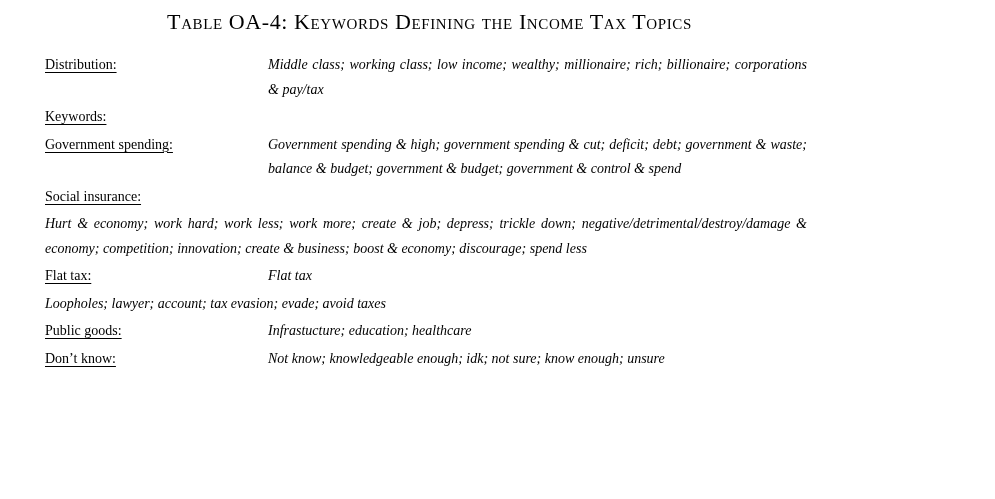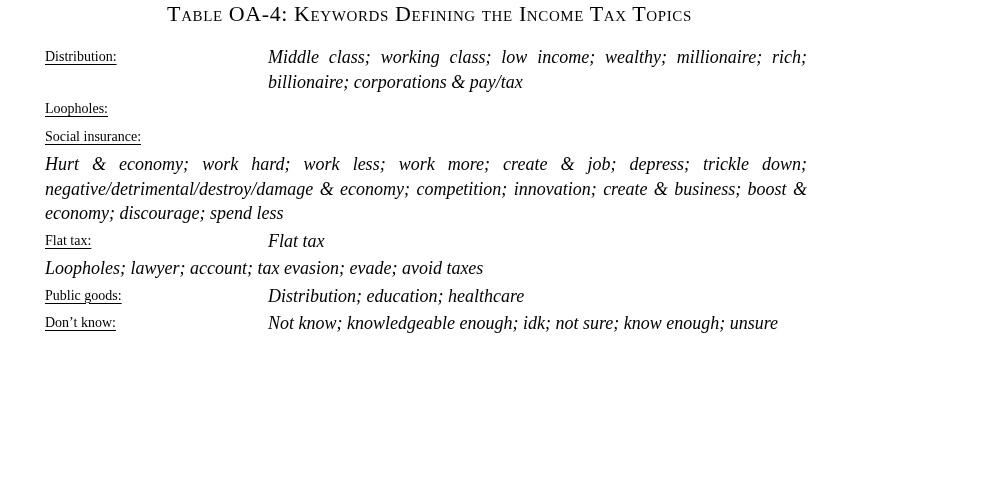--- a/index.html
+++ b/index.html
@@ -11,20 +11,21 @@
     width: 995px;
     height: 499px;
     overflow: hidden;
     font-family: "Liberation Serif", serif;
     color: #000000;
   }
   .page {
     width: 859px;
     height: 499px;
     box-sizing: border-box;
+    padding-top: 8px;
   }
   .table-title {
     text-align: center;
     font-variant: small-caps;
     font-size: 22px;
     line-height: 28px;
     letter-spacing: 0.6px;
     white-space: nowrap;
   }
   .kw-table {
@@ -43,64 +44,68 @@
     white-space: nowrap;
   }
   .topic-cell .topic-text {
     text-decoration: underline;
     text-decoration-thickness: 1px;
     text-underline-offset: 3px;
   }
   .keywords-cell {
     flex: 1 1 auto;
     font-style: italic;
-    font-size: 18px;
+    font-size: 14px;
     line-height: 24.5px;
     text-align: justify;
   }
 </style>
 </head>
 <body>
 
 <div class="page">
 
   <div class="table-title">Table OA-4: Keywords Defining the Income Tax Topics</div>
 
   <div class="kw-table">
 
     <div class="kw-row">
       <div class="topic-cell"><span class="topic-text">Distribution:</span></div>
       <div class="keywords-cell">Middle class; working class; low income; wealthy; millionaire; rich; billionaire; corporations &amp; pay/tax</div>
     </div>
 
     <div class="kw-row">
-      <div class="topic-cell"><span class="topic-text">Loopholes:</span></div>
+      <div class="topic-cell"><span class="topic-text">Keywords:</span></div>
     </div>
 
+    <div class="kw-row">
+      <div class="topic-cell"><span class="topic-text">Government spending:</span></div>
+      <div class="keywords-cell">Government spending &amp; high; government spending &amp; cut; deficit; debt; government &amp; waste; balance &amp; budget; government &amp; budget; government &amp; control &amp; spend</div>
+    </div>
 
     <div class="kw-row">
       <div class="topic-cell"><span class="topic-text">Social insurance:</span></div>
     </div>
 
     <div class="kw-row">
       <div class="keywords-cell">Hurt &amp; economy; work hard; work less; work more; create &amp; job; depress; trickle down; negative/detrimental/destroy/damage &amp; economy; competition; innovation; create &amp; business; boost &amp; economy; discourage; spend less</div>
     </div>
 
     <div class="kw-row">
       <div class="topic-cell"><span class="topic-text">Flat tax:</span></div>
       <div class="keywords-cell">Flat tax</div>
     </div>
 
     <div class="kw-row">
       <div class="keywords-cell">Loopholes; lawyer; account; tax evasion; evade; avoid taxes</div>
     </div>
 
     <div class="kw-row">
       <div class="topic-cell"><span class="topic-text">Public goods:</span></div>
-      <div class="keywords-cell">Distribution; education; healthcare</div>
+      <div class="keywords-cell">Infrastucture; education; healthcare</div>
     </div>
 
     <div class="kw-row">
       <div class="topic-cell"><span class="topic-text">Don’t know:</span></div>
       <div class="keywords-cell">Not know; knowledgeable enough; idk; not sure; know enough; unsure</div>
     </div>
 
   </div>
 </div>
 

